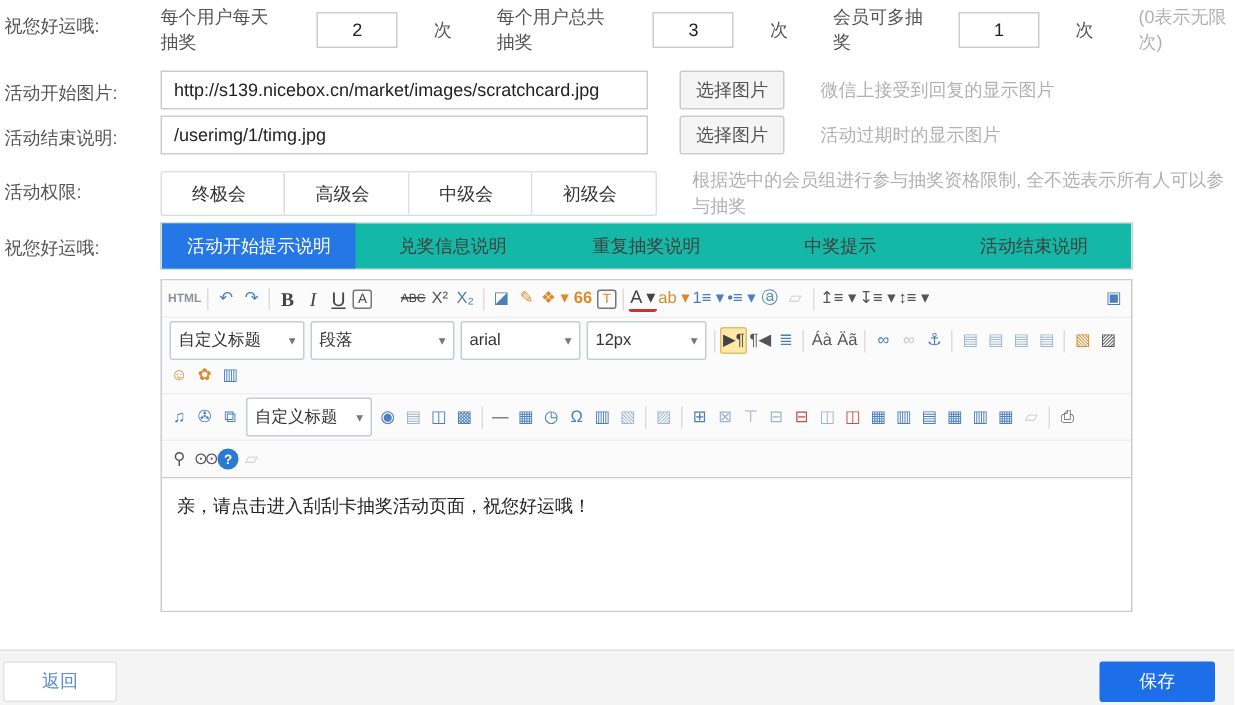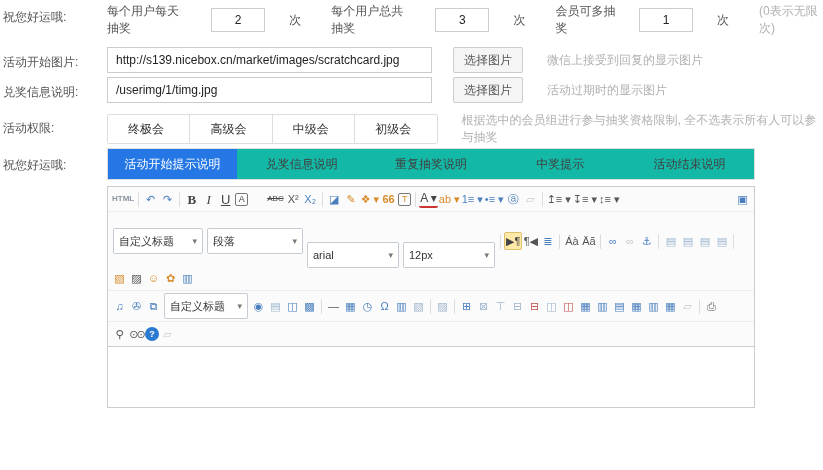--- a/index.html
+++ b/index.html
@@ -45,21 +45,21 @@
   .bserif { font-weight:bold; font-family:"Liberation Serif","DejaVu Serif",serif; font-size:13px; }
   .iserif { font-style:italic; font-family:"Liberation Serif","DejaVu Serif",serif; font-size:13px; }
   .und { text-decoration:underline; font-size:13px; }
   .boxed { border:1px solid #777; font-size:9px; height:13px; min-width:13px; margin:2px 1px; }
   .strike { text-decoration:line-through; font-size:8px; letter-spacing:0;padding-left:18px; }
   .fontc { border-bottom:2px solid #c33; font-size:12px; }
   .on { background:#ffe9a8; border:1px solid #dfc06a; }
   .sel { border:1px solid #c6ccd3; background:#fff; height:20px; padding:12px 5px; margin:0 2px;
          justify-content:flex-start; color:#333; font-size:11px; }
   .sel::after { content:"▾"; color:#777; margin-left:auto; padding-left:4px; font-size:9px; }
-  .w92 { width:90px; } .w100 { width:96px; } .w76 { width:92px;margin-top:28px; } .w86 { width:84px; }
+  .w92 { width:90px; } .w100 { width:96px; } .w76 { width:80px; } .w86 { width:84px; }
   .sep { width:1px; min-width:1px; height:15px; background:#ddd; margin:0 3px; padding:0; cursor:default; }
   .spacer { flex:1; cursor:default; }
   .helpball { background:#2a7ad2; color:#fff; border-radius:50%; width:14px; height:14px;
               min-width:14px; font-size:9px; font-weight:bold; }
   .tight { letter-spacing:-2px; }
 
   #editor-body { flex:1; background:#fff; padding:9px 10px; color:#222; font-size:12px;
                  line-height:1.6; overflow:hidden; cursor:text; }
 
   #footer { position:absolute; left:0; top:433px; width:823px; height:37px;
@@ -90,21 +90,21 @@
     <span class="hint">(0表示无限次)</span>
   </div>
 
   <span class="lab" style="top:54px">活动开始图片:</span>
   <div class="flexrow" style="top:47px">
     <input class="txt" style="width: 325px;" value="http://s139.nicebox.cn/market/images/scratchcard.jpg">
     <button class="pickbtn">选择图片</button>
     <span class="hint" style="margin-left:8px">微信上接受到回复的显示图片</span>
   </div>
 
-  <span class="lab" style="top:84px">兑奖信息说明:</span>
+  <span class="lab" style="top:84px">活动结束说明:</span>
   <div class="flexrow" style="top:77px">
     <input class="txt" style="width: 325px;" value="/userimg/1/timg.jpg">
     <button class="pickbtn">选择图片</button>
     <span class="hint" style="margin-left:8px">活动过期时的显示图片</span>
   </div>
 
   <span class="lab" style="top:120px">活动权限:</span>
   <div class="flexrow" style="top:112px">
     <div class="mgroup">
 
@@ -229,16 +229,21 @@
           <span class="tb-item dark">⎙</span>
         </div>
       <div class="tb">
 
       <span class="tb-item dark">⚲</span>
           <span class="tb-item dark tight">⊙⊙</span>
           <span class="tb-item helpball">?</span>
           <span class="tb-item dis">▱</span>
         </div>
     </div>
-  </div>
-
+    <div id="editor-body">亲，请点击进入刮刮卡抽奖活动页面，祝您好运哦！</div>
+  </div>
+
+  <div id="footer">
+    <button id="back-btn">返回</button>
+    <button id="save-btn">保存</button>
+  </div>
 
 </div>
 
 </body></html>

